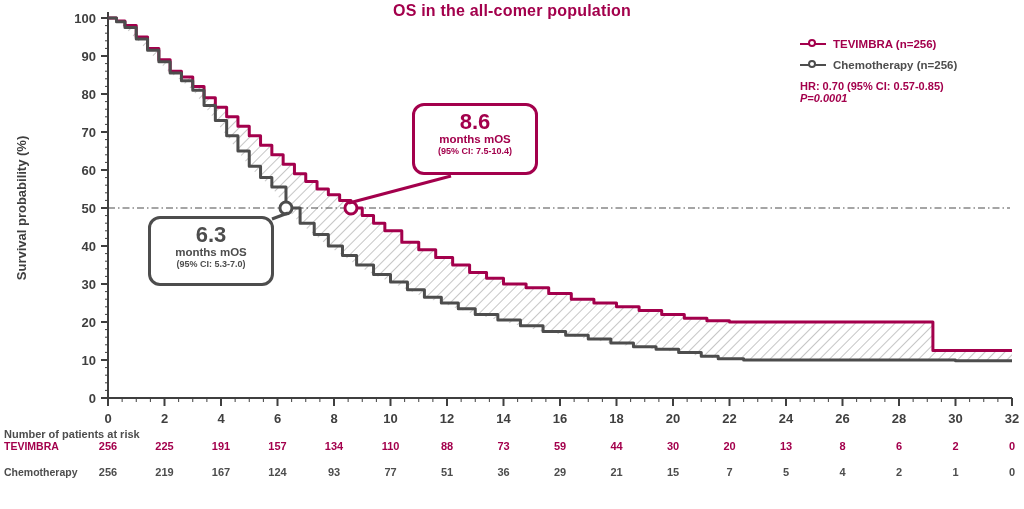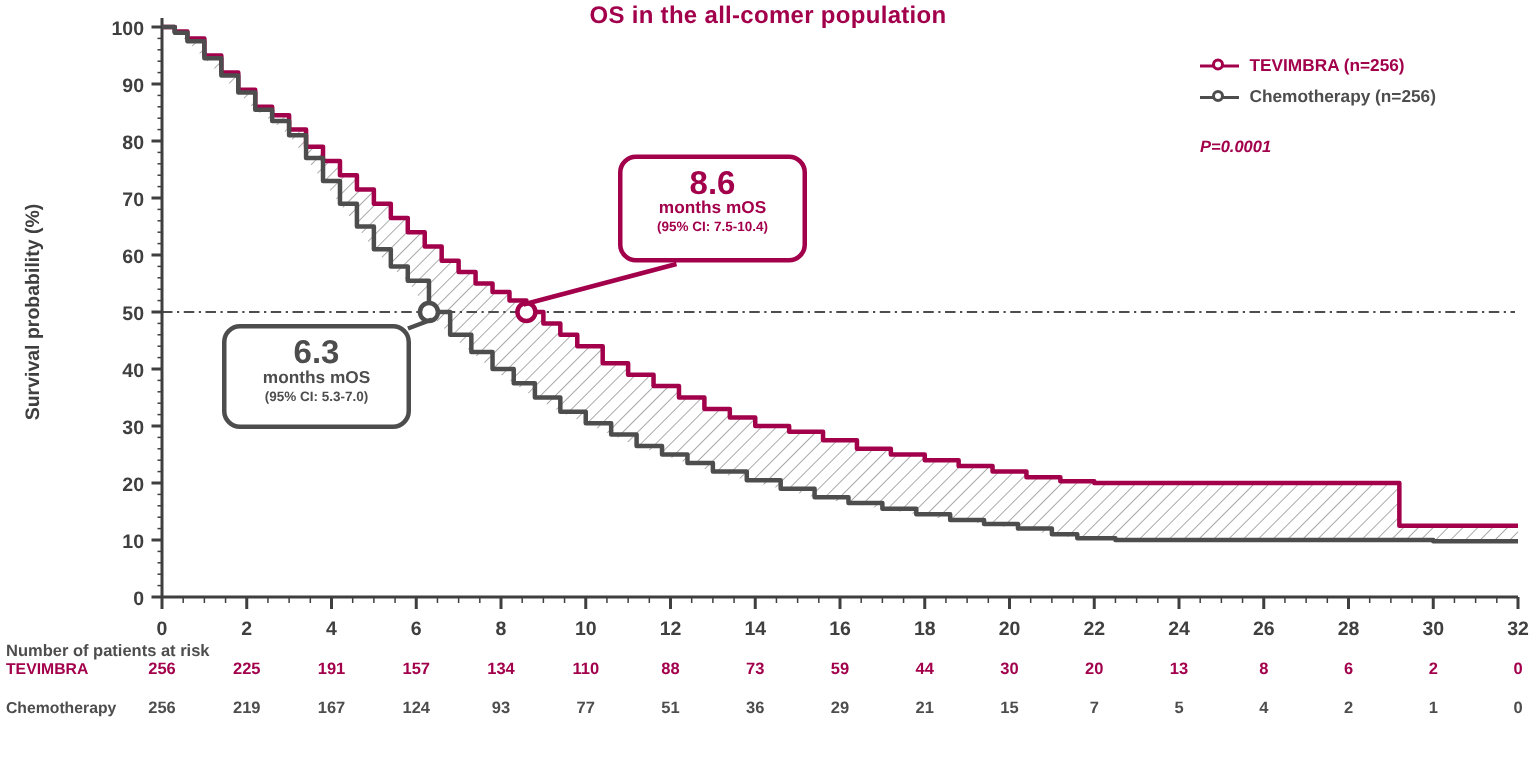--- a/index.html
+++ b/index.html
@@ -22,21 +22,21 @@
   .legend-mark{width:26px;height:12px;position:relative;flex:0 0 26px;}
   .legend-mark i{position:absolute;left:0;top:5px;width:26px;height:2.5px;display:block;}
   .legend-mark b{position:absolute;left:8px;top:1px;width:8px;height:8px;border-radius:50%;
     background:#fff;box-sizing:border-box;}
   .legend-mark.tev i{background:#a3004c;}
   .legend-mark.tev b{border:2.5px solid #a3004c;}
   .legend-mark.chemo i{background:#4d4d4d;}
   .legend-mark.chemo b{border:2.5px solid #4d4d4d;}
   .hr-block{margin-top:5px;color:#a3004c;font-size:11px;font-weight:bold;line-height:12px;}
   .hr-block div{white-space:nowrap;}
-  .hr-p{font-style:italic;margin-top:17px;}
+  .hr-p{font-style:italic;}
   .callout{position:absolute;box-sizing:border-box;background:#fff;text-align:center;}
   .callout .big{font-size:22px;font-weight:bold;line-height:22px;}
   .callout .mid{font-size:11.5px;font-weight:bold;line-height:13px;}
   .callout .sml{font-size:9px;font-weight:bold;line-height:11px;}
   #callout-tev{left:412px;top:103px;width:126px;height:72px;
     border:3px solid #a3004c;border-radius:12px;color:#a3004c;padding-top:5px;}
   #callout-chemo{left:148px;top:216px;width:126px;height:70px;
     border:3px solid #4d4d4d;border-radius:12px;color:#4d4d4d;padding-top:5px;}
   .risk{position:absolute;left:0;top:428px;width:1024px;}
   .risk-title{font-size:11px;font-weight:bold;color:#4d4d4d;margin-left:4px;}
@@ -229,20 +229,21 @@
       <span class="legend-label tev">TEVIMBRA (n=256)</span>
     </div>
     <div class="legend-row">
       <span class="legend-mark chemo">
           <i></i>
           <b></b>
         </span>
       <span class="legend-label chemo">Chemotherapy (n=256)</span>
     </div>
     <div class="hr-block">
+      <div>HR: 0.70 (95% CI: 0.57-0.85)</div>
       <div class="hr-p">P=0.0001</div>
     </div>
   </div>
 
   <div class="callout" id="callout-tev">
     <div class="big">8.6</div>
     <div class="mid">months mOS</div>
     <div class="sml">(95% CI: 7.5-10.4)</div>
   </div>
 

